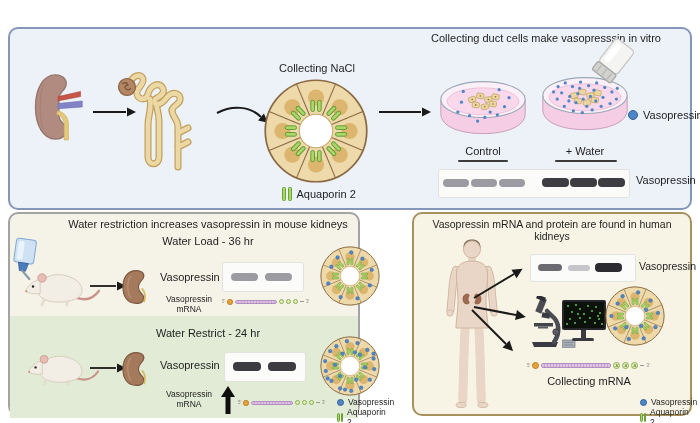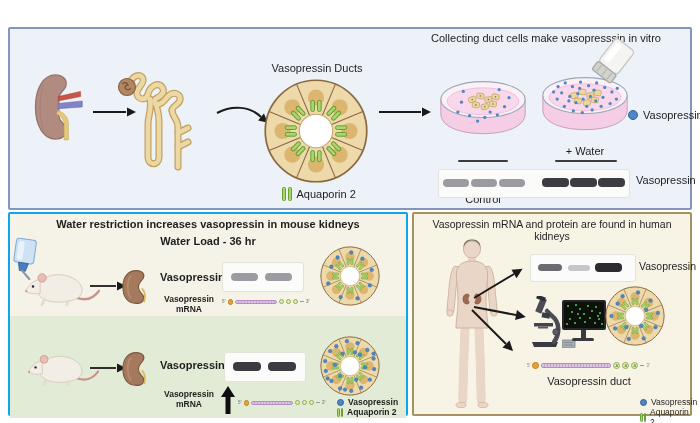--- a/index.html
+++ b/index.html
@@ -1,21 +1,21 @@
 <!DOCTYPE html>
 <html><head>
 <meta charset="utf-8">
 <style>
   html,body{margin:0;padding:0;background:#fff;}
   #figure{position:relative;width:700px;height:423px;background:#ffffff;
           font-family:"Liberation Sans", sans-serif;color:#1e1e1e;overflow:hidden;}
   .abs{position:absolute;}
-  .panel{position:absolute;box-sizing:border-box;border-radius:2px;}
+  .panel{position:absolute;box-sizing:border-box;border-radius:10px;}
   #top-panel{left:8px;top:27px;width:684px;height:183px;background:#edf1f8;border:2px solid #8496ba;}
-  #mouse-panel{left:8px;top:212px;width:400px;height:204px;border:2px solid #0ea5e9;background:#f5f3e7;font-weight:bold;}
+  #mouse-panel{left:8px;top:212px;width:352px;height:204px;border:2px solid #a3a3a3;background:#f5f3e7;}
   #mouse-panel .restrict-bg{position:absolute;left:0;top:102px;width:100%;height:102px;background:#e2ebd5;}
   #human-panel{left:412px;top:212px;width:280px;height:204px;background:#f7f4e6;border:2px solid #a5925e;}
   .t{position:absolute;color:#1e1e1e;line-height:1.15;}
   .ctr{text-align:center;}
   .rt{text-align:right;}
   .blot{position:absolute;background:#fbfbfa;border:1px solid #e2e2de;border-radius:3px;}
   .band{position:absolute;border-radius:4px;}
   .ul{position:absolute;height:2px;background:#3c3c3c;border-radius:1px;}
   .legrow{position:absolute;display:flex;align-items:center;gap:5px;}
   .leg-dot{border-radius:50%;background:#4f86c6;border:1px solid #31619c;box-sizing:border-box;}
@@ -146,21 +146,21 @@
       </g>
       <circle cx="15" cy="16" r="8.5" fill="#b28763" stroke="#8a6345" stroke-width="1.2"></circle>
       <path d="M10,13 q4,-3 6,1 q-5,1 -2,4 q3,2 5,-1" fill="none" stroke="#7a5439" stroke-width="1.3"></path>
     </svg>
 
     <svg class="abs" style="left:204px;top:74px" width="58" height="24" viewBox="0 0 58 24">
       <path d="M3,10 C18,2 36,3 47,14" fill="none" stroke="#1a1a1a" stroke-width="2"></path>
       <polygon points="0,-4.5 9,0 0,4.5" transform="translate(47,14) rotate(40)" fill="#1a1a1a"></polygon>
     </svg>
 
-    <div class="t ctr" style="left:250px;top:33px;width:114px;font-size:11px;">Vasopressin Ducts</div>
+    <div class="t ctr" style="left:250px;top:33px;width:114px;font-size:11px;">Collecting NaCl</div>
 
     <svg class="abs" style="left:252px;top:48px" width="108" height="108" viewBox="0 0 100 100">
       <use href="#duct"></use>
     </svg>
 
     <div class="legrow" style="left:272px;top:158px;">
       <span class="leg-bars">
         <span class="leg-bar" style="width:4px;height:14px;"></span>
           <span class="leg-bar" style="width:4px;height:14px;"></span>
       </span>
@@ -215,21 +215,21 @@
         <circle cx="26" cy="27" r="1.8"></circle>
           <circle cx="58" cy="38" r="1.8"></circle>
           <circle cx="74" cy="32" r="1.8"></circle>
         <circle cx="35" cy="42" r="1.8"></circle>
           <circle cx="52" cy="44" r="1.8"></circle>
           <circle cx="66" cy="41" r="1.8"></circle>
         <circle cx="22" cy="38" r="1.8"></circle>
           <circle cx="44" cy="48" r="1.8"></circle>
       </g>
     </svg>
-    <div class="t ctr" style="left:428px;top:116px;width:90px;font-size:11px;margin-top:48px;">Control</div>
+    <div class="t ctr" style="left:428px;top:116px;width:90px;font-size:11px;">Control</div>
     <div class="ul" style="left:448px;top:131px;width:50px;"></div>
 
     <svg class="abs" style="left:530px;top:45px" width="90" height="61" viewBox="0 0 100 68">
       <path d="M3,24 L3,40 C3,54 24,62 50,62 C76,62 97,54 97,40 L97,24 Z" fill="#f5cde4" stroke="#c298b4" stroke-width="1"></path>
       <ellipse cx="50" cy="24" rx="47" ry="20" fill="#fbf0f7" stroke="#9aa8b8" stroke-width="1.2"></ellipse>
       <ellipse cx="50" cy="26" rx="40" ry="15" fill="#f8d8ea" stroke="#eebcd8" stroke-width="1"></ellipse>
       <g fill="#ecd69e" stroke="#b2934f" stroke-width="0.6">
         <g transform="translate(38,24) rotate(-15)">
             <rect x="-4" y="-3" width="8" height="6" rx="1.5"></rect>
           </g>
@@ -364,20 +364,21 @@
           <circle cx="70" cy="22" r="3"></circle>
         <circle cx="85" cy="40" r="3"></circle>
           <circle cx="82" cy="65" r="3"></circle>
           <circle cx="62" cy="86" r="3"></circle>
         <circle cx="35" cy="84" r="3"></circle>
           <circle cx="15" cy="62" r="3"></circle>
           <circle cx="20" cy="35" r="3"></circle>
       </g>
     </svg>
 
+    <div class="t ctr" style="left:0;top:113px;width:396px;font-size:11px;">Water Restrict - 24 hr</div>
 
     <svg class="abs" style="left:17px;top:134px" width="72" height="38" viewBox="0 0 80 42">
         <use href="#mouse"></use>
       </svg>
     <svg class="abs" style="left:79px;top:149px" width="38" height="10" viewBox="0 0 38 10">
       <line x1="1" y1="5" x2="27" y2="5" stroke="#1a1a1a" stroke-width="1.8"></line>
       <polygon points="0,-4.5 9,0 0,4.5" transform="translate(28,5)" fill="#1a1a1a"></polygon>
     </svg>
     <svg class="abs" style="left:111px;top:136px" width="29" height="38" viewBox="0 0 30 38">
         <use href="#mkidney"></use>
@@ -565,21 +566,21 @@
     <div class="mrna" style="left:113px;top:148px;">
       <span class="mprime">5'</span>
       <span class="mcap" style="width:7px;height:7px;"></span>
       <span class="mbar" style="width:70px;height:5px;"></span>
       <span class="mA" style="width:7px;height:7px;">A</span>
       <span class="mA" style="width:7px;height:7px;">A</span>
       <span class="mA" style="width:7px;height:7px;">A</span>
       <span class="mdash"></span>
       <span class="mprime">3'</span>
     </div>
-    <div class="t ctr" style="left:113px;top:161px;width:124px;font-size:11px;">Vasopressin duct</div>
+    <div class="t ctr" style="left:113px;top:161px;width:124px;font-size:11px;">Collecting mRNA</div>
 
     <div class="legrow" style="left:226px;top:184px;gap:4px;">
       <span class="leg-dot" style="width:7px;height:7px;"></span>
       <span class="t" style="position:static;font-size:8.5px;">Vasopressin</span>
     </div>
     <div class="legrow" style="left:226px;top:194px;gap:4px;">
       <span class="leg-bars" style="gap:1px;">
         <span class="leg-bar" style="width:2.5px;height:9px;"></span>
           <span class="leg-bar" style="width:2.5px;height:9px;"></span>
       </span>

